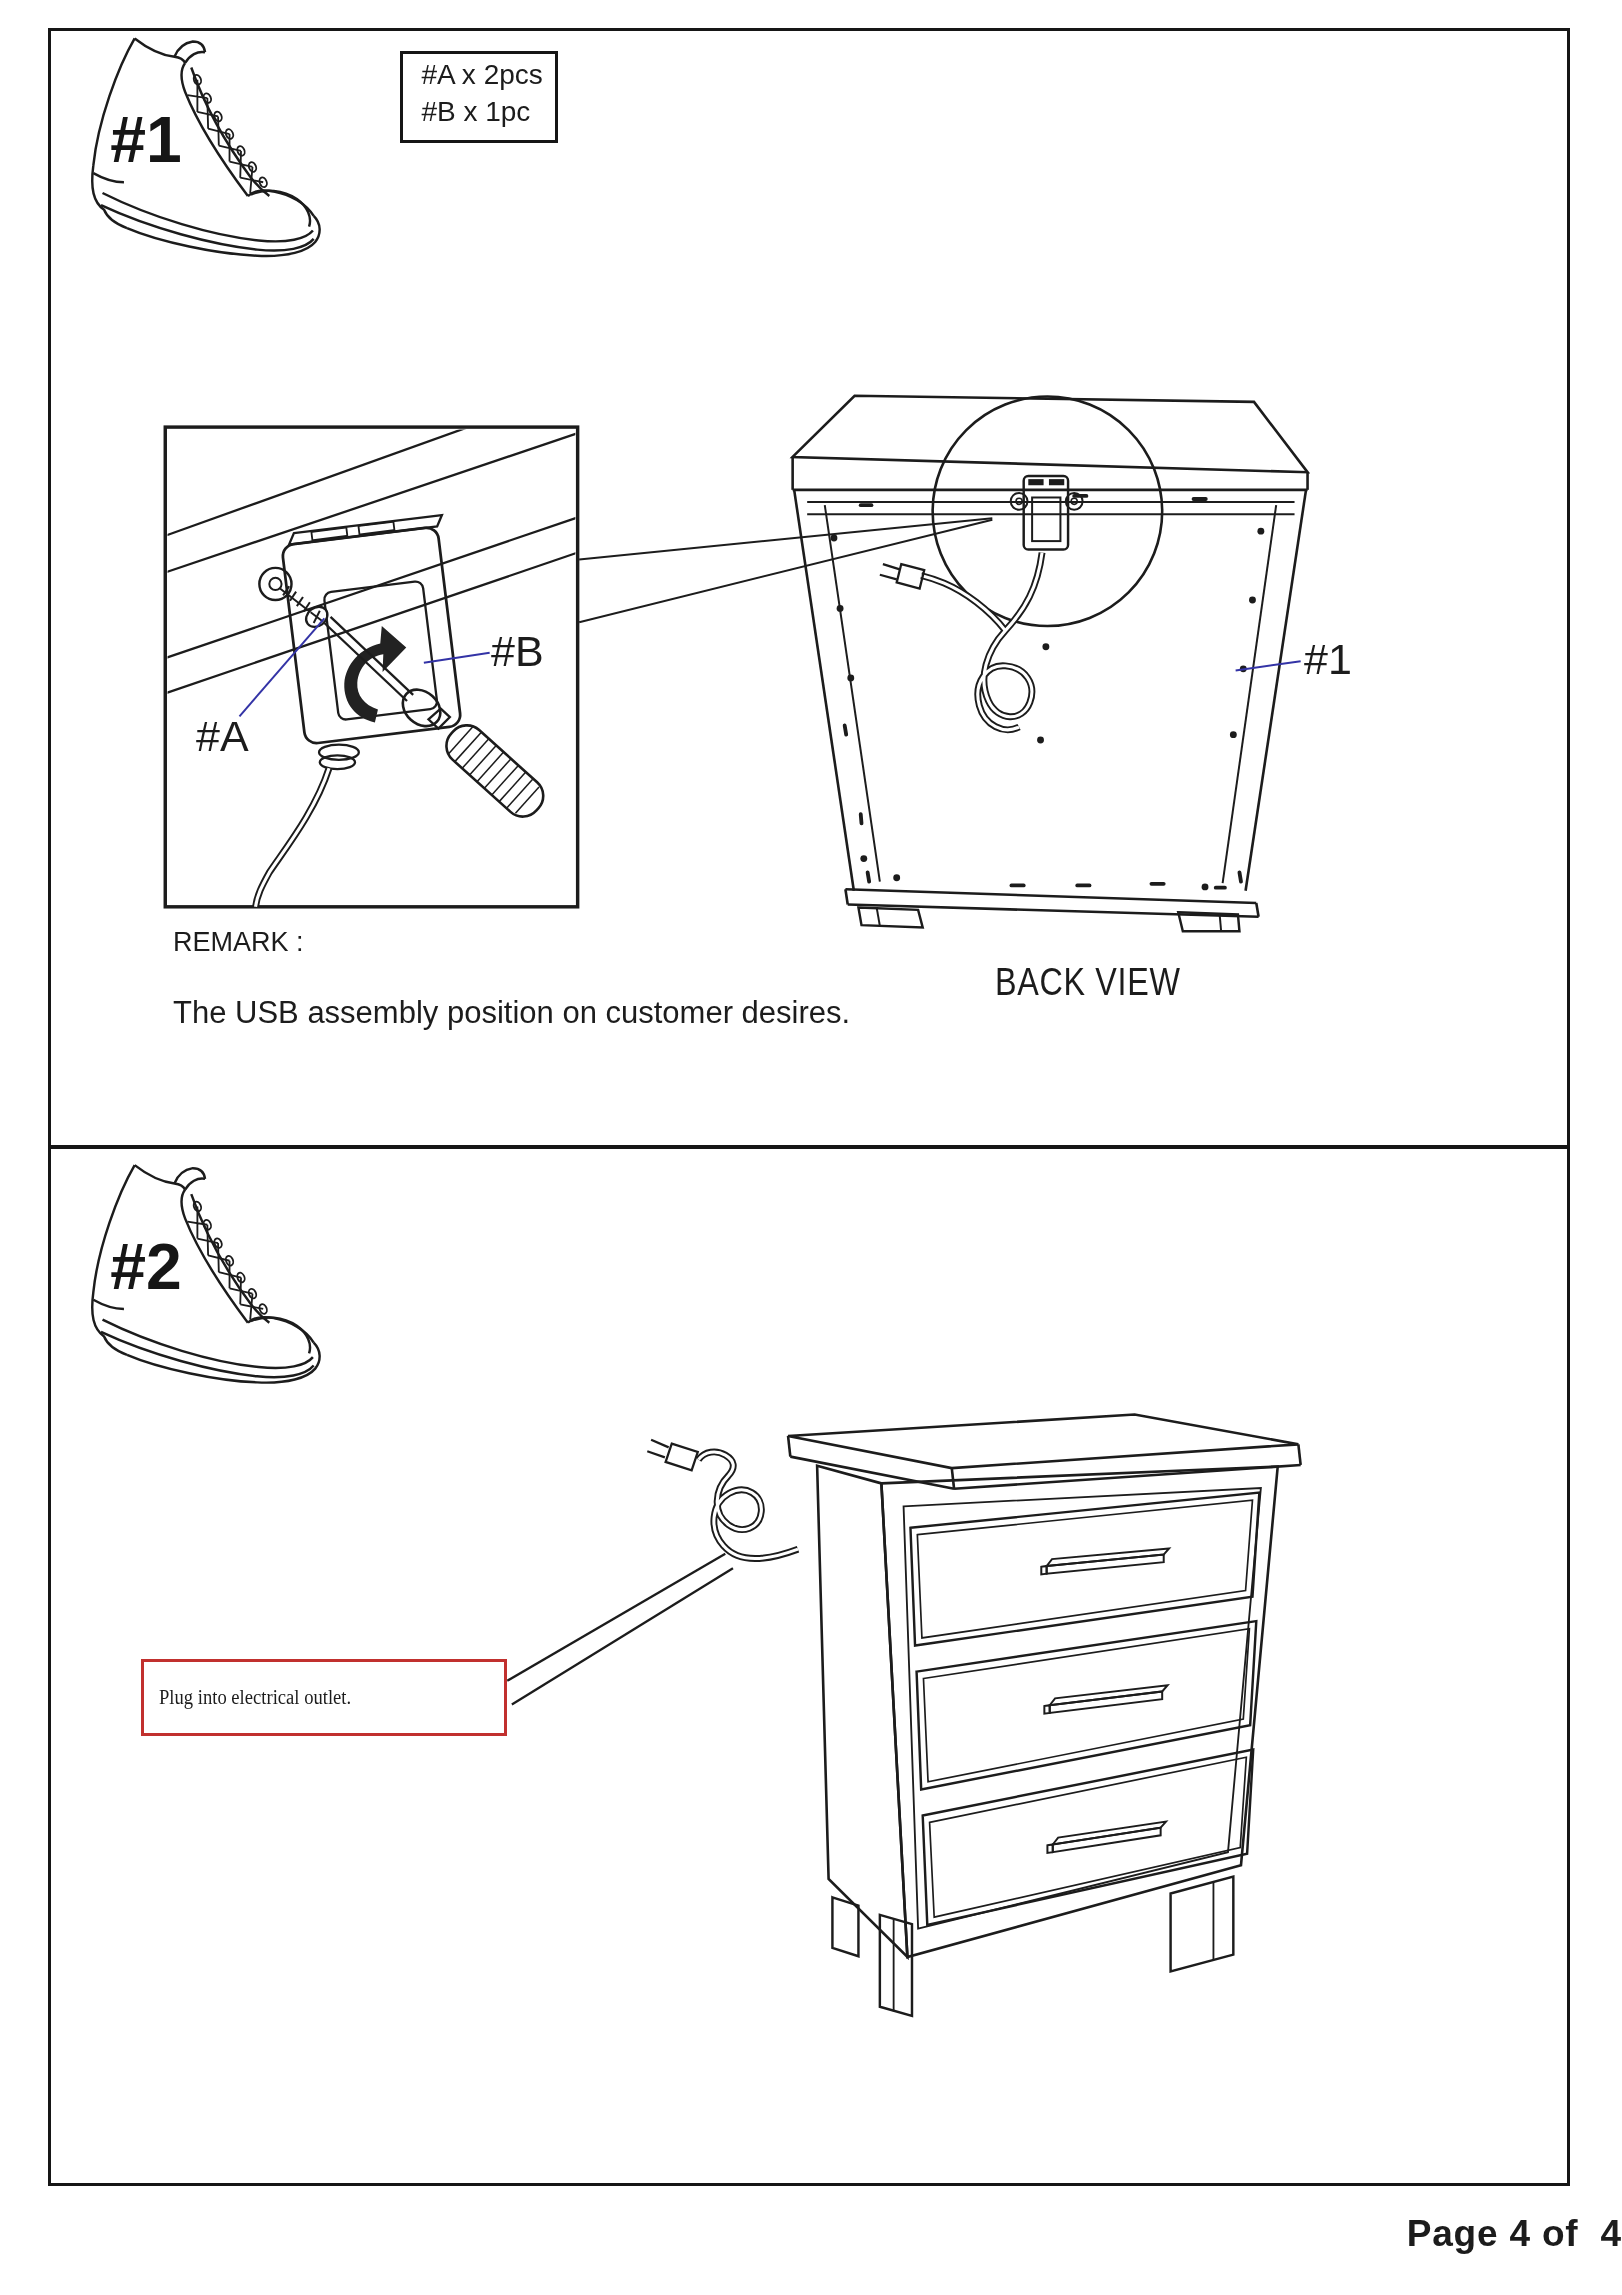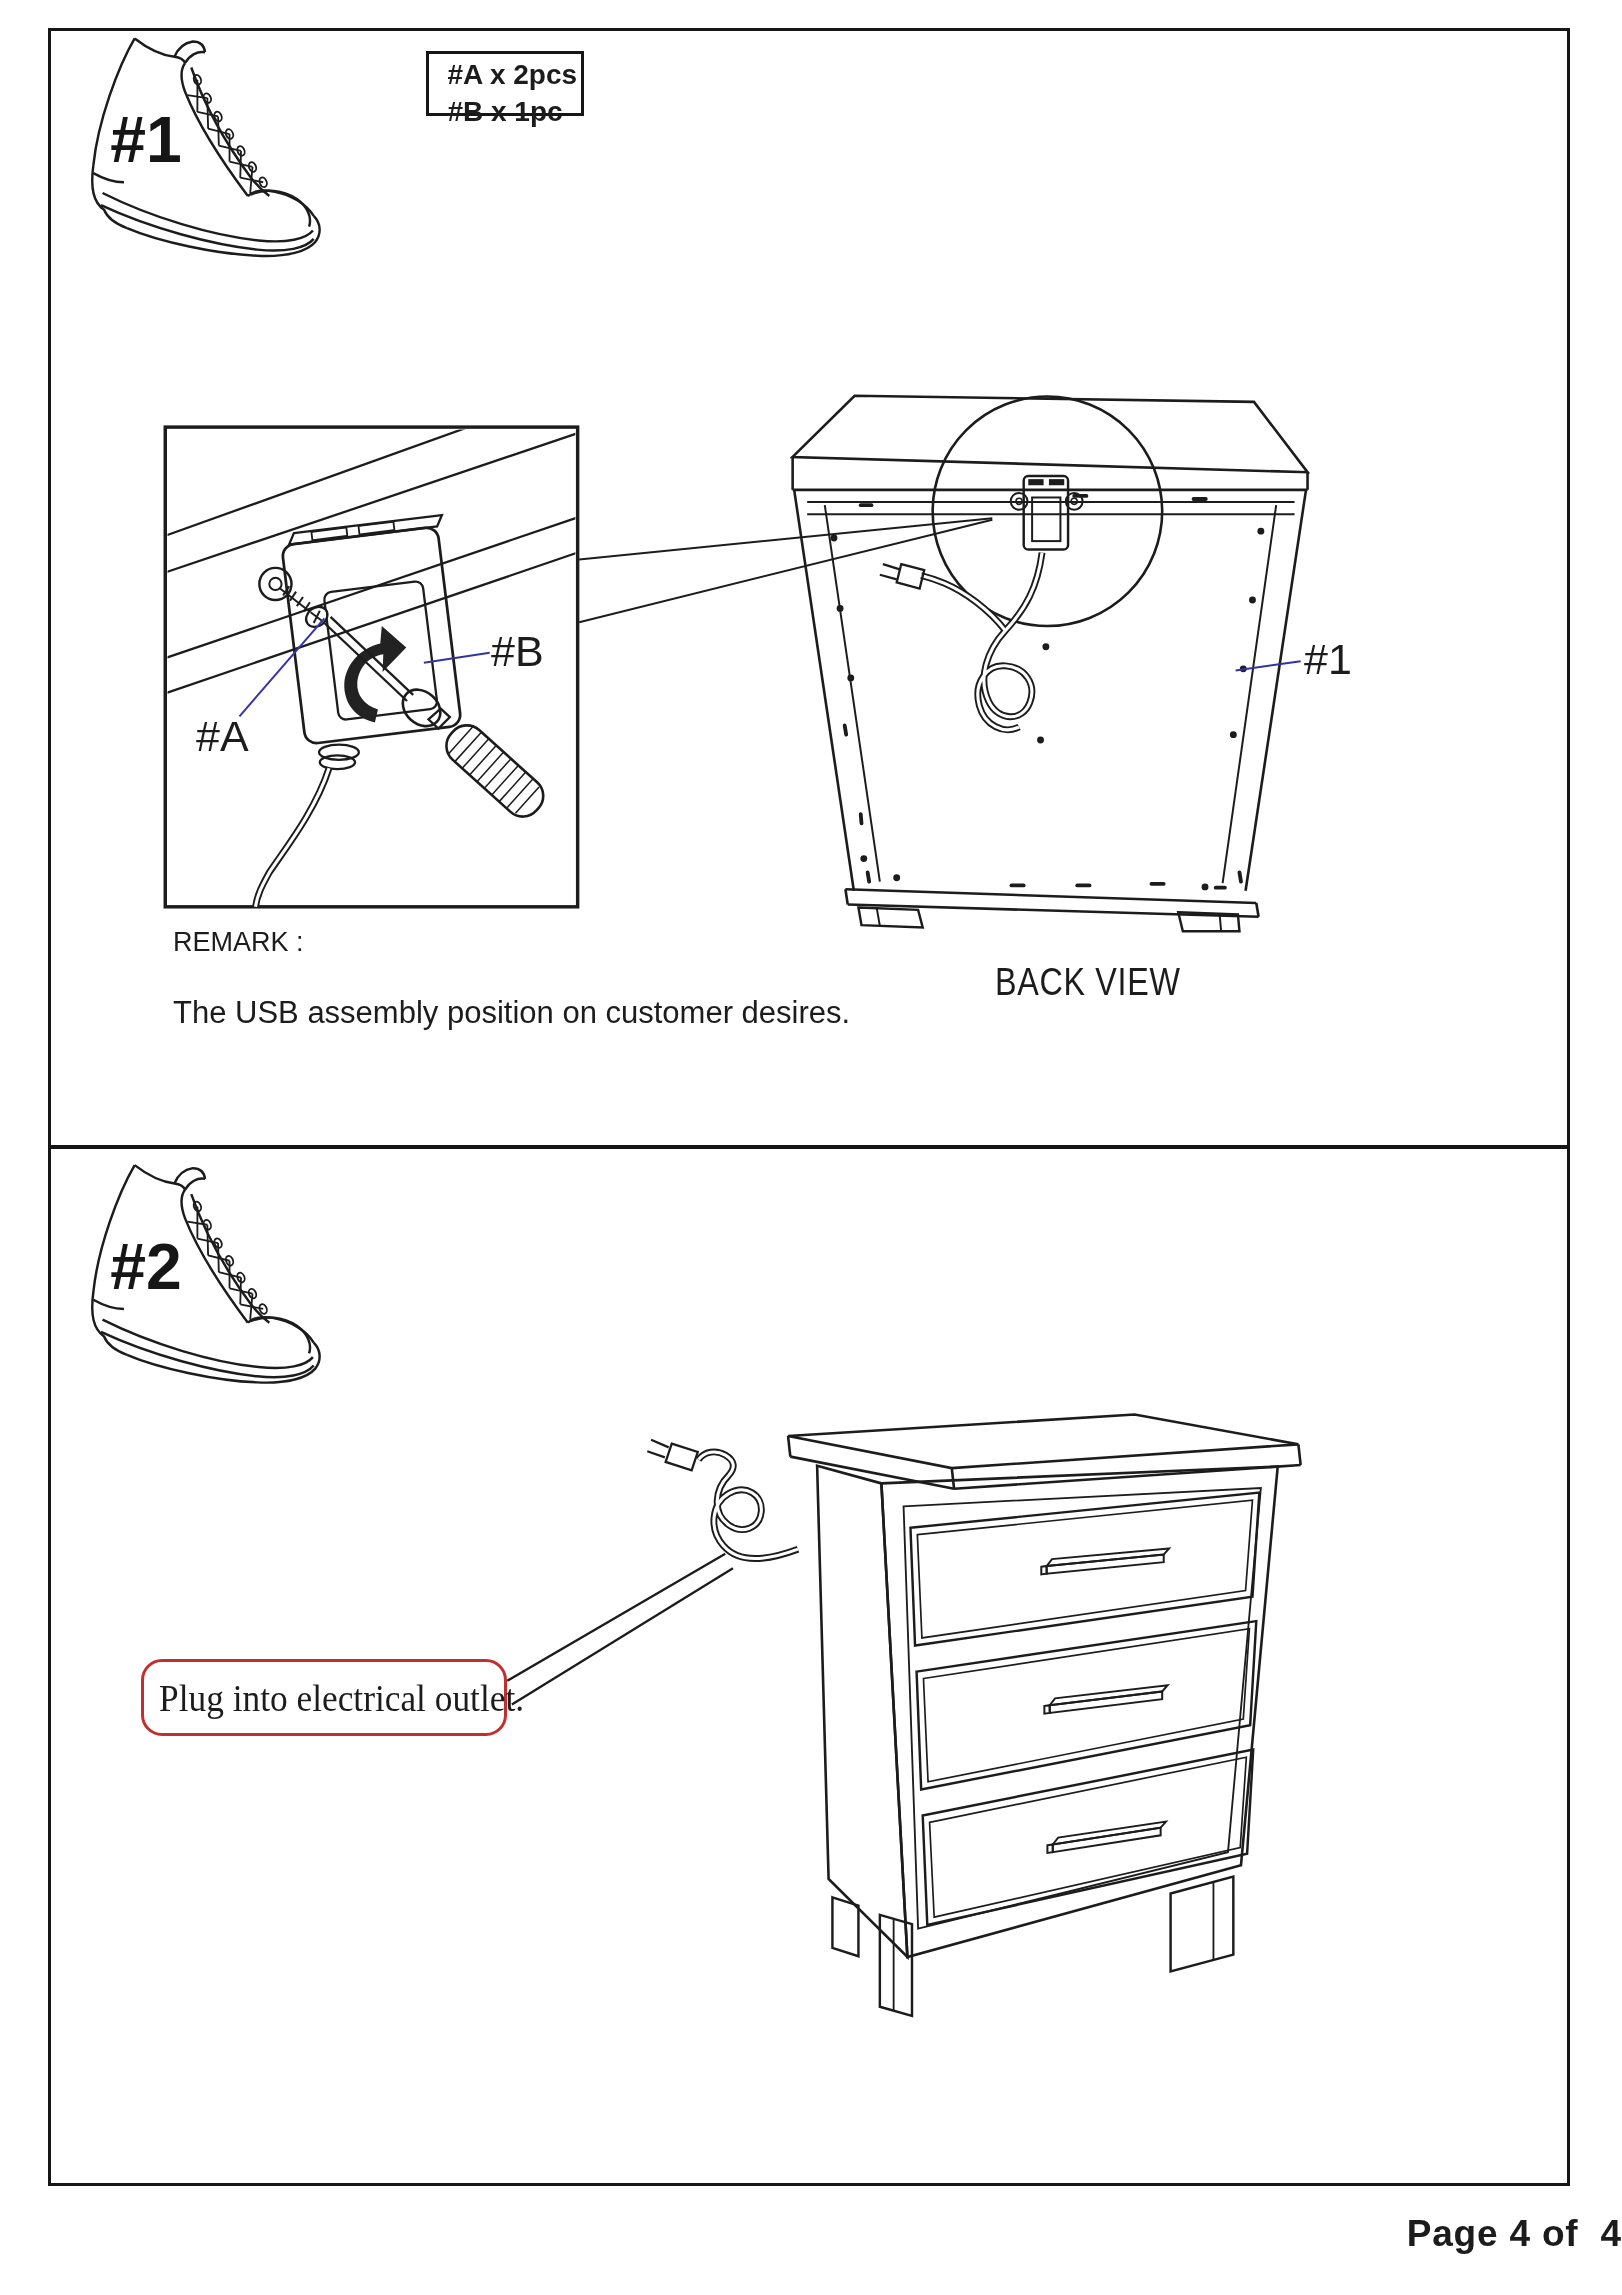--- a/index.html
+++ b/index.html
@@ -8,40 +8,39 @@
     font-family:"Liberation Sans",sans-serif;color:#1c1c1c;overflow:hidden;
   }
   .abs{position:absolute;}
   .frame{
     left:48px;top:27.5px;width:1516px;height:2152px;
     border:3.1px solid #161616;
   }
   .divider{left:48px;top:1145px;width:1522px;height:3.8px;background:#161616;}
   svg.layer{position:absolute;left:0;}
   .parts-box{
-    left:426px;top:51px;width:158px;height:65px;border:3.1px solid #161616;
+    left:400px;top:51px;width:158px;height:92px;border:3.1px solid #161616;
     box-sizing:border-box;font-size:28px;line-height:37px;padding:2.3px 0 0 18.4px;
     letter-spacing:0px;
-    font-weight:bold;
   }
   .txt{white-space:nowrap;}
   .remark-title{left:173px;top:927px;font-size:27px;}
   .remark-body{left:173px;top:995px;font-size:31px;}
   .back-view-caption{left:995px;top:961px;font-size:38px;transform:scaleX(.85);transform-origin:left top;letter-spacing:0.8px;}
   .lbl{font-size:43px;}
   .lbl-a{left:196px;top:712px;}
   .lbl-b{left:491px;top:627px;}
   .lbl-item1{left:1304px;top:635px;}
   .callout{
     box-sizing:border-box;border:3.8px solid #c1302e;background:#ffffff;
     display:flex;align-items:center;
   }
   .callout-1{left:207px;top:1033px;width:950px;height:63px;padding-left:12.2px;font-size:31px;}
   .callout-2{left:141px;top:1659px;width:366px;height:77px;padding-left:15.3px;
-    font-family:"Liberation Serif",serif;font-size:38px;border-radius:21px;}
+    font-family:"Liberation Serif",serif;font-size:20px;}
   .callout-2 .txt{transform:scaleX(.93);transform-origin:left center;}
   .footer{
     left:0;top:2213px;width:1622px;text-align:right;font-size:37px;font-weight:bold;
     white-space:pre;letter-spacing:0.8px;
   }
   .ink{stroke:#1c1c1c;fill:none;}
 </style>
 </head>
 <body>
 

